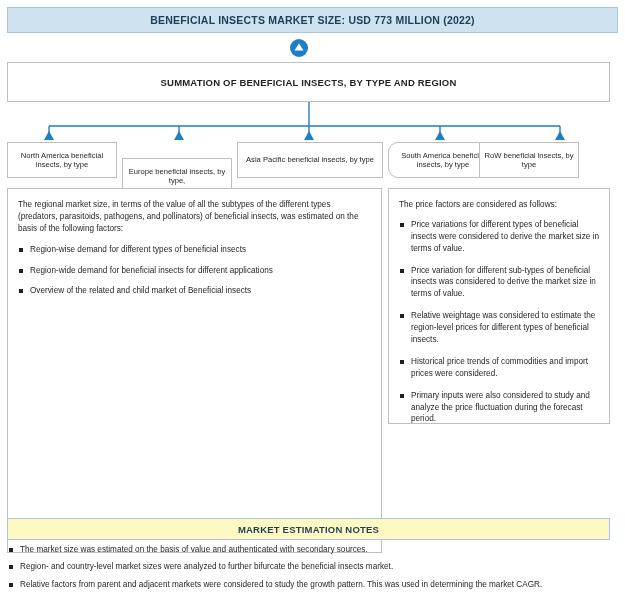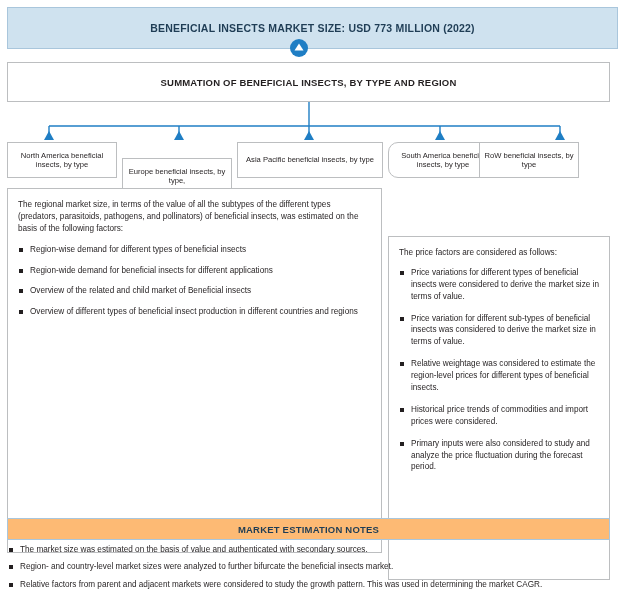--- a/index.html
+++ b/index.html
@@ -20,21 +20,21 @@
     width: 625px;
     height: 610px;
   }
 
   
   .title-bar {
     position: absolute;
     left: 7px;
     top: 7px;
     width: 611px;
-    height: 42px;
+    height: 26px;
     background: #cfe2ef;
     border: 1px solid #a9c6dc;
     display: flex;
     align-items: center;
     justify-content: center;
     box-sizing: border-box;
   }
   .title-bar .txt {
     font-size: 10.5px;
     font-weight: bold;
@@ -125,22 +125,21 @@
     padding: 10px 10px 8px 10px;
   }
   .panel-left {
     left: 7px;
     width: 375px;
     height: 365px;
   }
   .panel-right {
     left: 388px;
     width: 222px;
-    height: 344px;
-    margin-top: 48px;
+    height: 236px;
   }
   .panel p.intro {
     margin: 0 0 8px 0;
     font-size: 8.2px;
     line-height: 1.45;
     color: #231f20;
   }
   .panel ul {
     margin: 0;
     padding: 0;
@@ -169,21 +168,21 @@
     margin-bottom: 10px;
   }
 
   
   .notes-header {
     position: absolute;
     left: 7px;
     top: 518px;
     width: 603px;
     height: 22px;
-    background: #fdba74;
+    background: #fef9c3;
     border: 1px solid #a9c6dc;
     display: flex;
     align-items: center;
     justify-content: center;
     box-sizing: border-box;
   }
   .notes-header .txt {
     font-size: 9.5px;
     font-weight: bold;
     letter-spacing: 0.2px;
@@ -277,21 +276,20 @@
     </div>
   </div>
 
   <div class="panel panel-left">
     <p class="intro">The regional market size, in terms of the value of all the subtypes of the different types (predators, parasitoids, pathogens, and pollinators) of beneficial insects, was estimated on the basis of the following factors:</p>
     <ul>
       <li><span class="bullet"></span></li>
       <li><span class="bullet"></span><span>Region-wise demand for different types of beneficial insects</span></li>
       <li><span class="bullet"></span><span>Region-wide demand for beneficial insects for different applications</span></li>
       <li><span class="bullet"></span><span>Overview of the related and child market of Beneficial insects</span></li>
-      <li><span class="bullet"></span><span>Overview of different types of beneficial insect production in different countries and regions</span></li>
     </ul>
   </div>
 
   <div class="panel panel-right">
     <p class="intro">The price factors are considered as follows:</p>
     <ul>
       <li><span class="bullet"></span><span>Price variations for different types of beneficial insects were considered to derive the market size in terms of value.</span></li>
       <li><span class="bullet"></span><span>Price variation for different sub-types of beneficial insects was considered to derive the market size in terms of value.</span></li>
       <li><span class="bullet"></span><span>Relative weightage was considered to estimate the region-level prices for different types of beneficial insects.</span></li>
       <li><span class="bullet"></span><span>Historical price trends of commodities and import prices were considered.</span></li>

